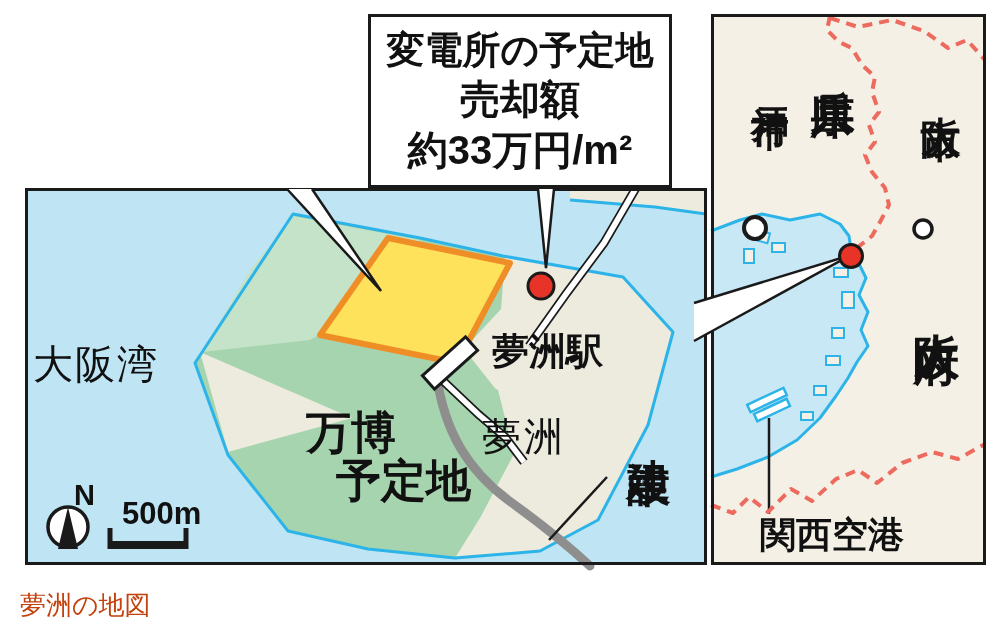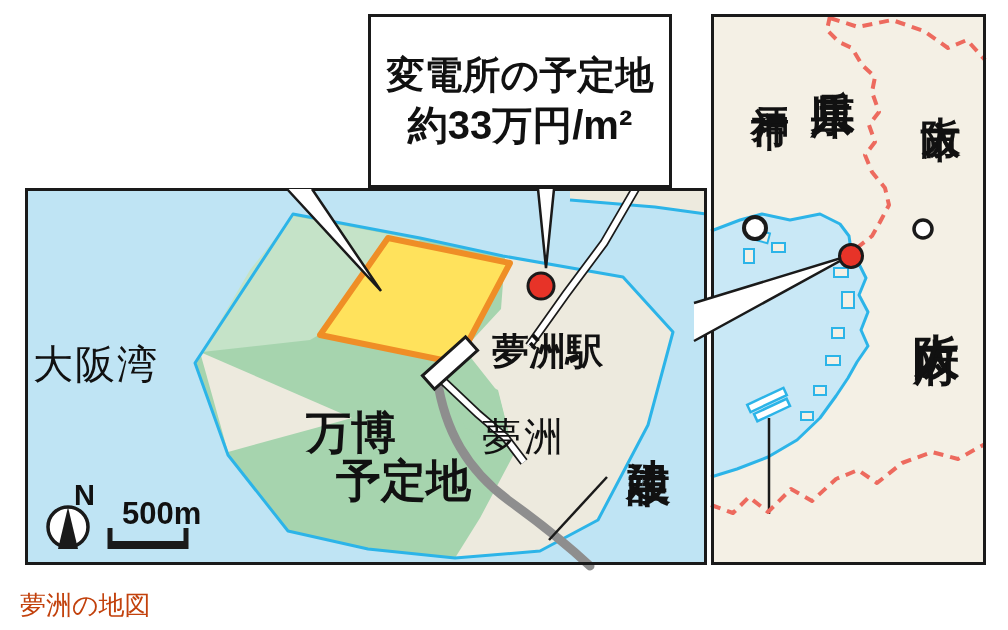--- a/index.html
+++ b/index.html
@@ -132,20 +132,21 @@
     </g>
 
     <path d="M 694,303 L 851,255 L 694,341" fill="#ffffff" stroke="#1a1a1a" stroke-width="2.5" stroke-linejoin="round"></path>
 
     <circle cx="851" cy="256" r="11.5" fill="#e73328" stroke="#1a1a1a" stroke-width="3"></circle>
   </svg>
 
 
   <div class="callout" style="left:368px;top:14px;width:298px;height:168px;">
     <div class="c-line" style="font-size:38px;">変電所の予定地</div>
+    <div class="c-line" style="font-size:40px;">売却額</div>
     <div class="c-line" style="font-size:40px;">約33万円/m²</div>
   </div>
 
   <div class="lbl" style="left:33px;top:344px;font-size:40px;letter-spacing:2px;">大阪湾</div>
 
   <div class="lbl bold" style="left:288px;top:410px;font-size:45px;">万博</div>
   <div class="lbl bold" style="left:274px;top:458px;font-size:45px;margin-left:44px;">予定地</div>
 
   <div class="lbl bold" style="left:474px;top:333px;font-size:37px;">夢洲駅</div>
 
@@ -158,15 +159,16 @@
   <div class="lbl bold" style="left:104px;top:498px;font-size:31px;">500m</div>
 
   <div class="lbl vtext bold" style="left:733px;top:76px;font-size:38px;letter-spacing:2px;">神戸市</div>
 
   <div class="lbl vtext bold" style="left:793px;top:55px;font-size:44px;letter-spacing:2px;">兵庫県</div>
 
   <div class="lbl vtext bold" style="left:903px;top:84px;font-size:40px;letter-spacing:2px;">大阪市</div>
 
   <div class="lbl vtext bold" style="left:896px;top:296px;font-size:46px;letter-spacing:2px;">大阪府</div>
 
+  <div class="lbl bold" style="left:742px;top:517px;font-size:36px;">関西空港</div>
 
   <div class="caption">夢洲の地図</div>
 </div>
 
 </body></html>

